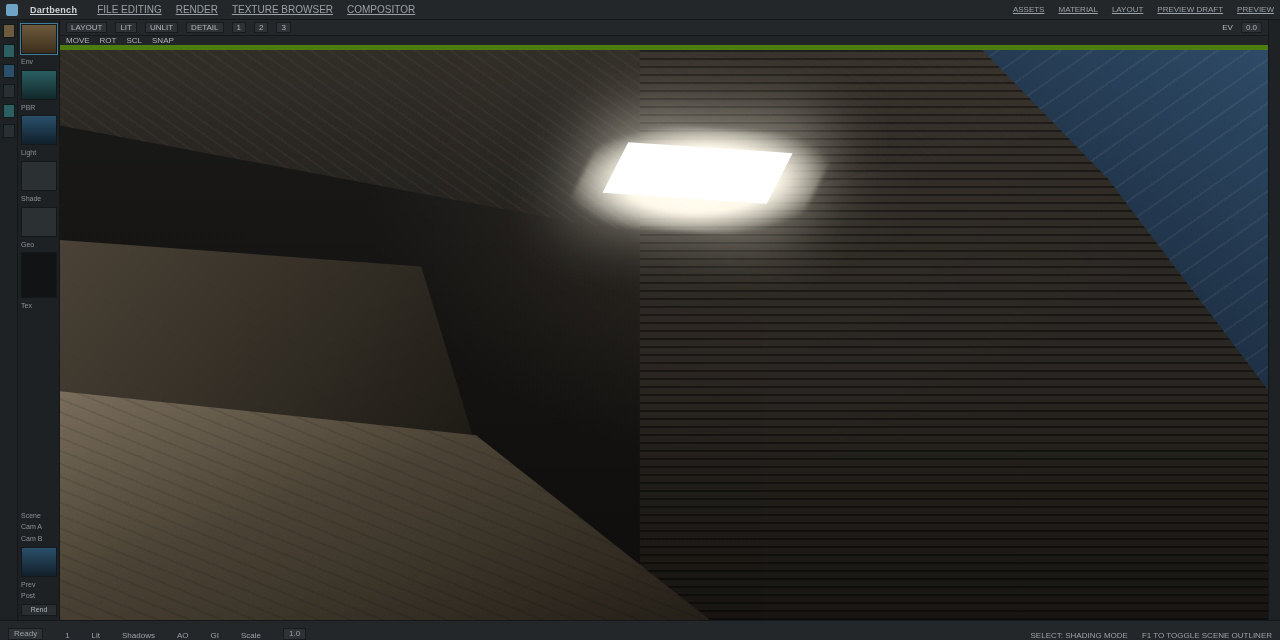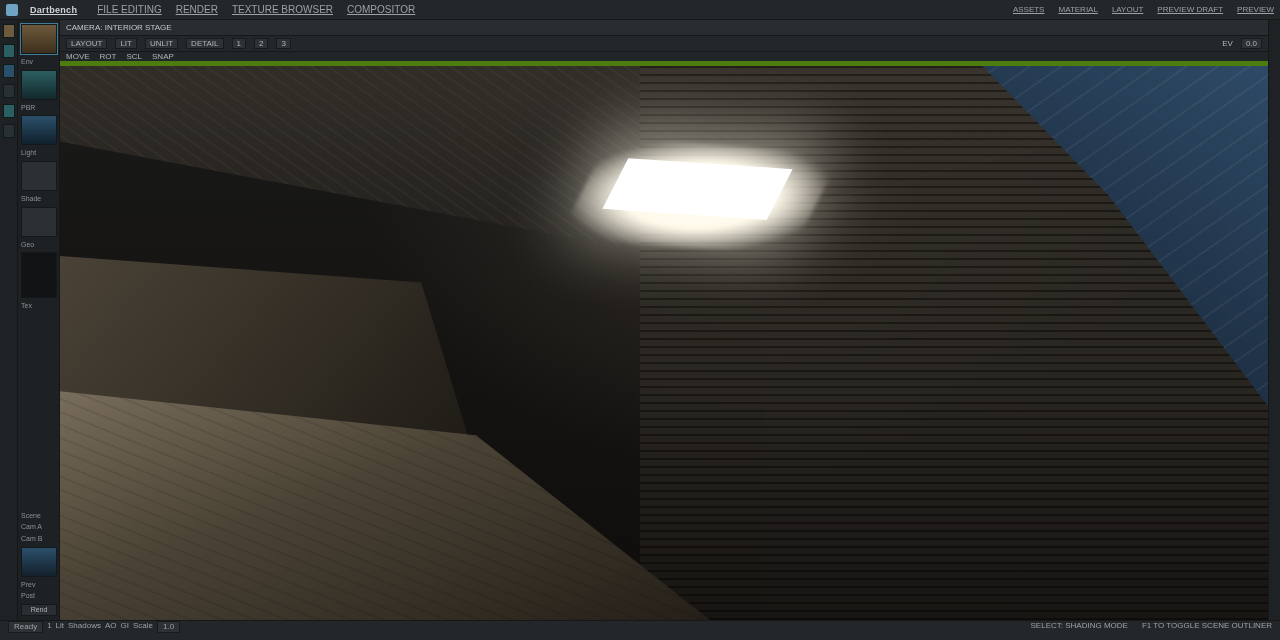--- a/index.html
+++ b/index.html
@@ -95,21 +95,21 @@
     filter: blur(2px);
   }
   .skylight-core {
     position:absolute; left:560px; top:98px; width:155px; height:50px;
     background:#ffffff;
     transform: skew(-32deg, 10deg) rotate(-6deg);
     box-shadow: 0 0 60px 26px rgba(255,252,235,0.55);
   }
 
   
-  .statusbar { height:20px; background:#242729; border-top:1px solid #151718; display:flex; align-items:flex-start; padding:0 8px; gap:4px; font-size:8px; color:#9aa1a6; }
+  .statusbar { height:20px; background:#242729; border-top:1px solid #151718; display:flex; align-items:flex-end; padding:0 8px; gap:22px; font-size:8px; color:#9aa1a6; }
   .statusbar .sb-right { margin-left:auto; display:flex; gap:14px; }
   .sb-chip { background:#2e3235; border:1px solid #181b1d; height:12px; padding:0 5px; line-height:10px; }
 
   
   .rightsliver { width:12px; background:#1f2224; border-left:1px solid #141617; }
 </style>
 </head>
 <body>
 
 <div class="menubar">
@@ -160,23 +160,20 @@
     <div class="lbl">Scene</div>
     <div class="lbl">Cam A</div>
     <div class="lbl">Cam B</div>
     <div class="thumb" style="background:linear-gradient(#2a4f6a,#13202b);"></div>
     <div class="lbl">Prev</div>
     <div class="lbl">Post</div>
     <div class="mini-pill">Rend</div>
   </div>
 
   <div class="viewcol">
-    <div class="vp-header">
-      <span>CAMERA: INTERIOR STAGE</span>
-    </div>
     <div class="vp-toolbar">
       <span class="vp-tool">LAYOUT</span>
       <span class="vp-tool">LIT</span>
       <span class="vp-tool">UNLIT</span>
       <span class="vp-tool">DETAIL</span>
       <span class="vp-tool">1</span>
       <span class="vp-tool">2</span>
       <span class="vp-tool">3</span>
       <span style="margin-left:auto">EV</span>
       <span class="vp-tool">0.0</span>

